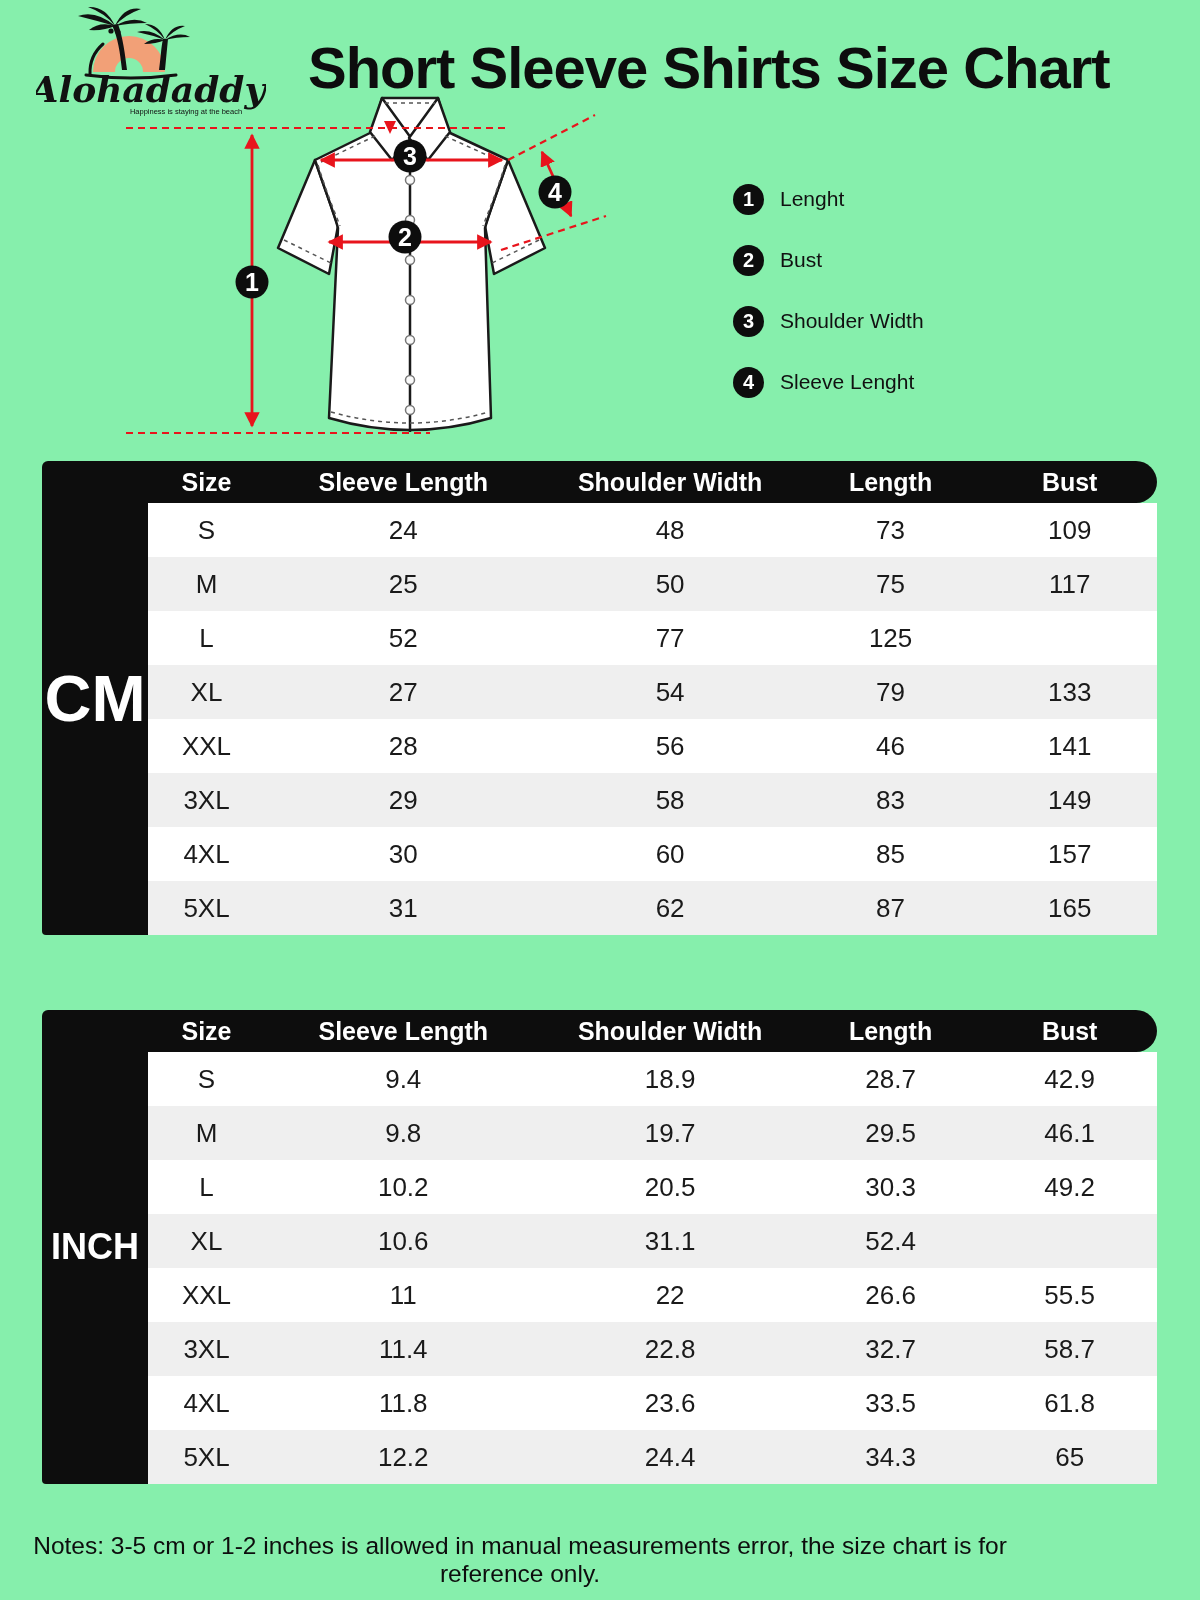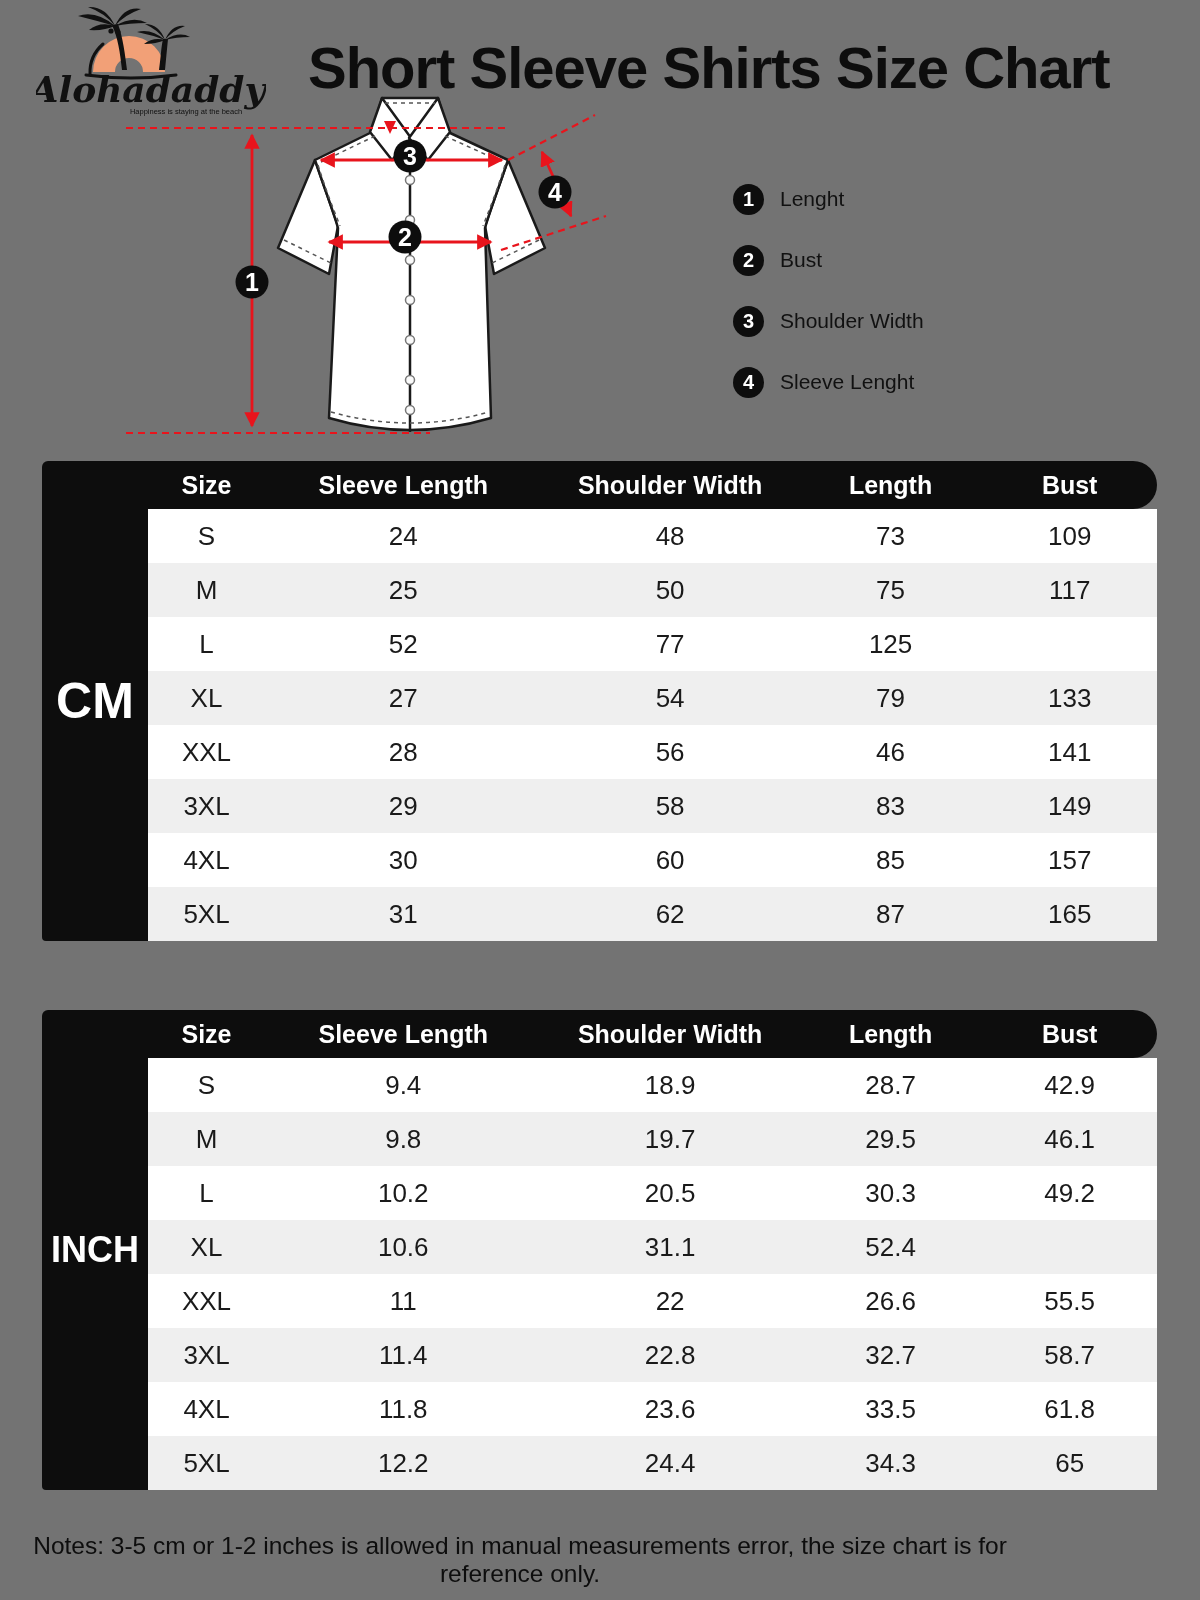--- a/index.html
+++ b/index.html
@@ -1,17 +1,17 @@
 <!DOCTYPE html>
 <html><head>
 <meta charset="utf-8">
 <style>
   html,body{margin:0;padding:0;background:#fff;}
   #page{
-    position:relative;width:1200px;height:1600px;background:#737373;overflow:hidden;
+    position:relative;width:1200px;height:1600px;background:#86efac;overflow:hidden;
     font-family:"Liberation Sans",sans-serif;color:#111;
   }
   
   .logo{position:absolute;left:36px;top:6px;width:230px;height:112px;}
   .page-title{
     position:absolute;top:34px;left:308px;width:668px;text-align:center;
     font-size:58px;font-weight:700;letter-spacing:-1px;white-space:nowrap;color:#0d0d0d;
   }
   
   .figure{position:absolute;left:118px;top:88px;width:500px;height:362px;}
@@ -23,29 +23,29 @@
   }
   .legend-label{font-size:21px;color:#111;}
   
   .size-table{position:absolute;left:42px;width:1115px;display:flex;}
   .table-cm{top:461px;}
   .table-inch{top:1010px;}
   .unit-cell{
     width:106px;flex:0 0 106px;background:#0d0d0d;color:#fff;font-weight:700;
     display:flex;align-items:center;justify-content:center;border-radius:6px 0 0 4px;
   }
-  .table-cm .unit-cell{font-size:50px;letter-spacing:0px;}
+  .table-cm .unit-cell{font-size:65px;letter-spacing:0px;}
   .table-inch .unit-cell{font-size:36px;letter-spacing:0px;}
   .table-content{flex:1;display:flex;flex-direction:column;}
   .thead,.tr{
     display:grid;grid-template-columns:11.6% 27.4% 25.5% 18.2% 17.3%;
     align-items:center;text-align:center;
   }
   .thead{
-    background:#0d0d0d;color:#fff;height:48px;border-radius:0 26px 26px 0;
+    background:#0d0d0d;color:#fff;height:42px;border-radius:0 26px 26px 0;
     font-weight:700;font-size:25px;
   }
   .tr{height:54px;font-size:26px;color:#1a1a1a;background:#fff;}
   .tr:nth-child(even){background:#efefef;}
   
   .note{
     position:absolute;top:1532px;left:0;width:1040px;text-align:center;
     font-size:24.5px;color:#0d0d0d;
   }
 </style>

